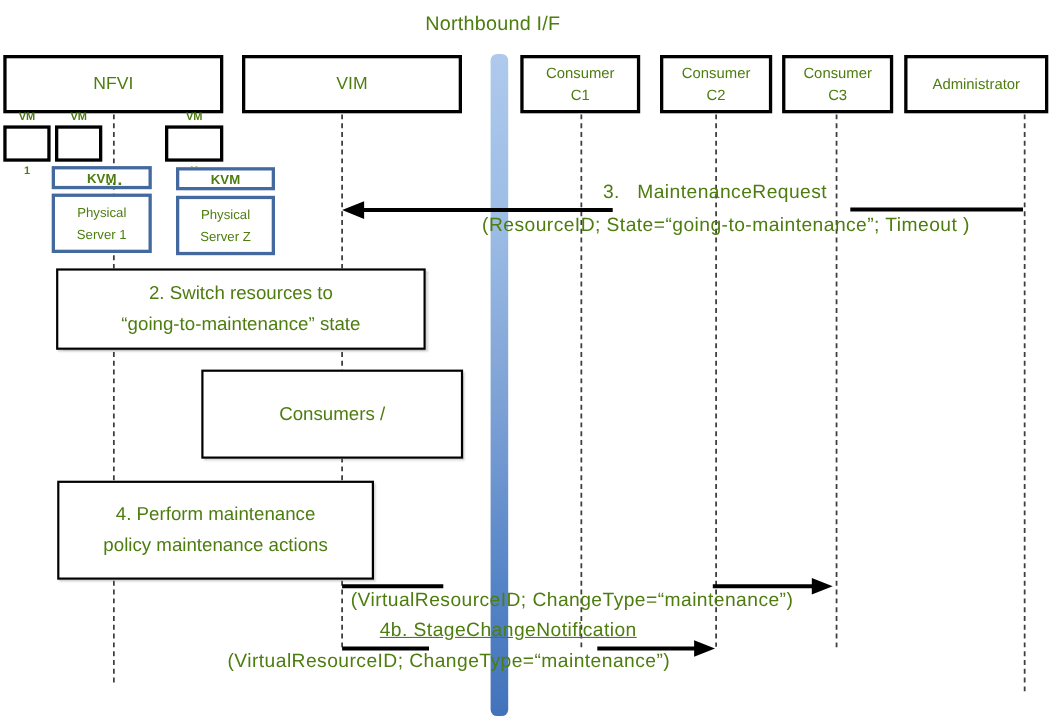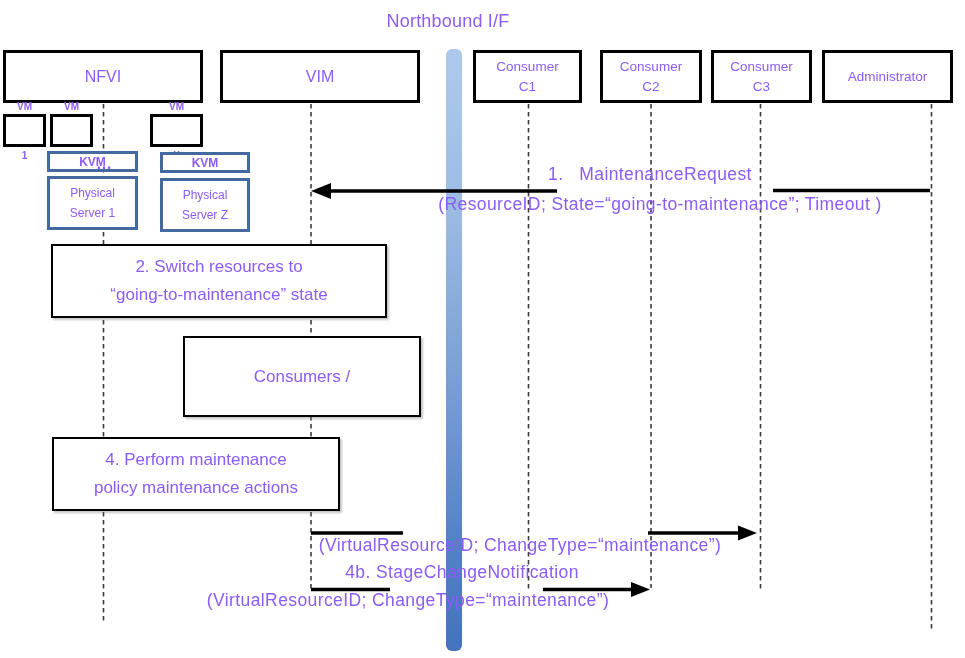--- a/index.html
+++ b/index.html
@@ -1,18 +1,18 @@
 <!DOCTYPE html>
 <html><head>
 <meta charset="utf-8">
 <style>
   html,body{margin:0;padding:0;background:#ffffff;}
   .stage{
     position:relative;width:965px;height:658px;background:#ffffff;overflow:hidden;
-    font-family:"Liberation Sans",sans-serif;color:#8b5cf6;
+    font-family:"Liberation Sans",sans-serif;color:#4d7c0f;
   }
   .abs{position:absolute;}
   svg.layer{position:absolute;left:0;top:0;width:965px;height:658px;pointer-events:none;}
   .z1{z-index:1}.z4{z-index:4}
 
   
   .diagram-title{left:348px;top:11px;width:200px;text-align:center;
     font-size:18px;letter-spacing:.2px;z-index:5;}
 
   
@@ -118,21 +118,21 @@
     <div>Server Z</div>
   </div>
 
   <div class="abs proc-box" style="left:51px;top:244px;width:336px;height:74px;">
     <div>2. Switch resources to</div>
     <div>“going-to-maintenance” state</div>
   </div>
   <div class="abs proc-box" style="left:183px;top:336px;width:238px;height:81px;line-height:1.5;">
     <div>Consumers /</div>
   </div>
-  <div class="abs proc-box" style="left:52px;top:437px;width:288px;height:74px;">
+  <div class="abs proc-box" style="left:52px;top:437px;width:288px;height:90px;">
     <div>4. Perform maintenance</div>
     <div>policy maintenance actions</div>
   </div>
 
   <svg class="layer z4">
 
     <g stroke="#000" stroke-width="3.6" fill="#000">
       <line x1="328" y1="191" x2="557" y2="191"></line>
       <line x1="773" y1="190.5" x2="930" y2="190.5"></line>
       <polygon points="311,191 331,183 331,199" stroke="none"></polygon>
@@ -144,21 +144,21 @@
       <polygon points="757,533 738,525.5 738,540.5" stroke="none"></polygon>
     </g>
 
     <g stroke="#000" stroke-width="3.6" fill="#000">
       <line x1="311" y1="589.5" x2="390" y2="589.5"></line>
       <line x1="543" y1="589.5" x2="634" y2="589.5"></line>
       <polygon points="650,589.5 631,582 631,597" stroke="none"></polygon>
     </g>
   </svg>
 
-  <div class="abs msg" style="left:500px;top:164px;width:300px;">1.   MaintenanceRequest</div>
+  <div class="abs msg" style="left:500px;top:164px;width:300px;">3.   MaintenanceRequest</div>
   <div class="abs msg" style="left:380px;top:194px;width:560px;">(ResourceID; State=“going-to-maintenance”; Timeout )</div>
 
   <div class="abs msg" style="left:240px;top:535px;width:560px;">(VirtualResourceID; ChangeType=“maintenance”)</div>
 
-  <div class="abs msg" style="left:312px;top:562px;width:300px;">4b. StageChangeNotification</div>
+  <div class="abs msg" style="left:312px;top:562px;width:300px;text-decoration:underline;">4b. StageChangeNotification</div>
   <div class="abs msg" style="left:128px;top:590px;width:560px;">(VirtualResourceID; ChangeType=“maintenance”)</div>
 
 </div>
 
 </body></html>

